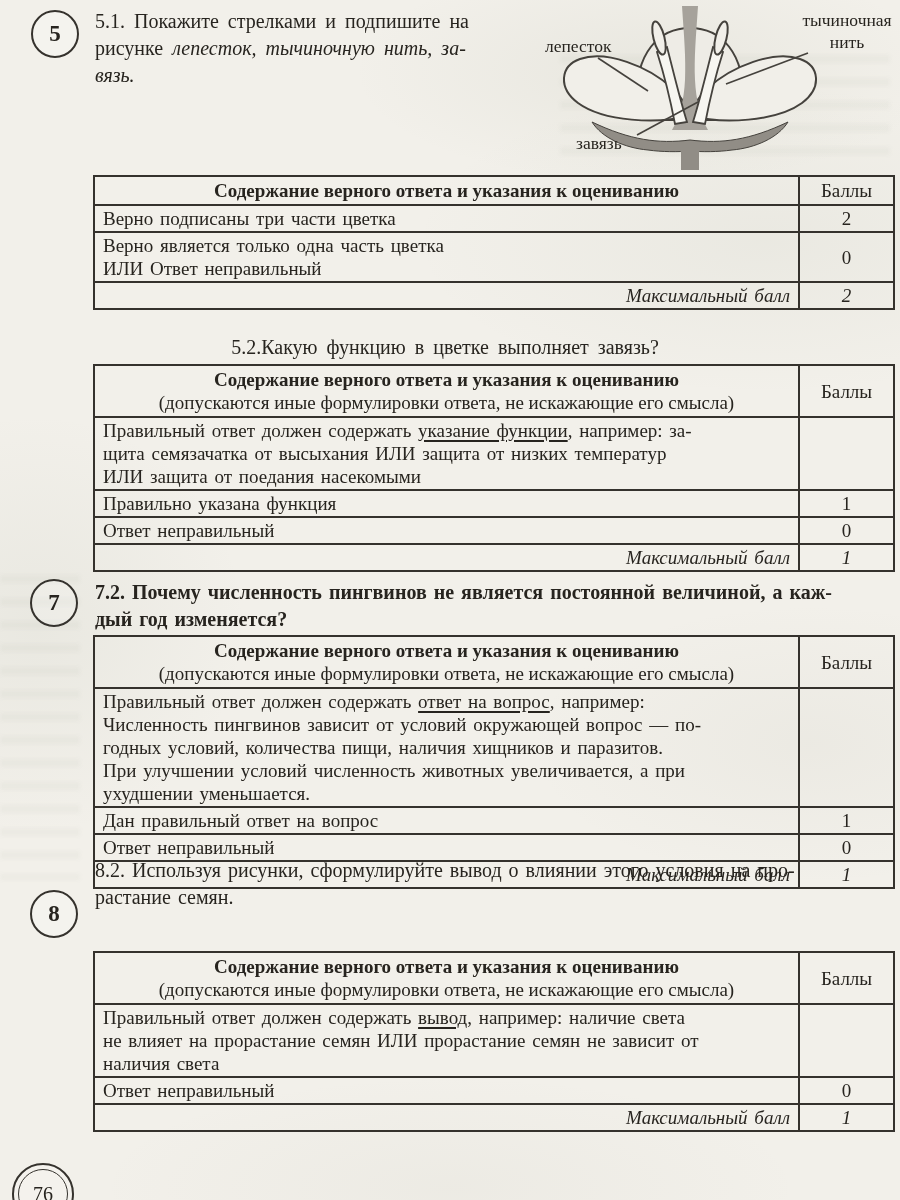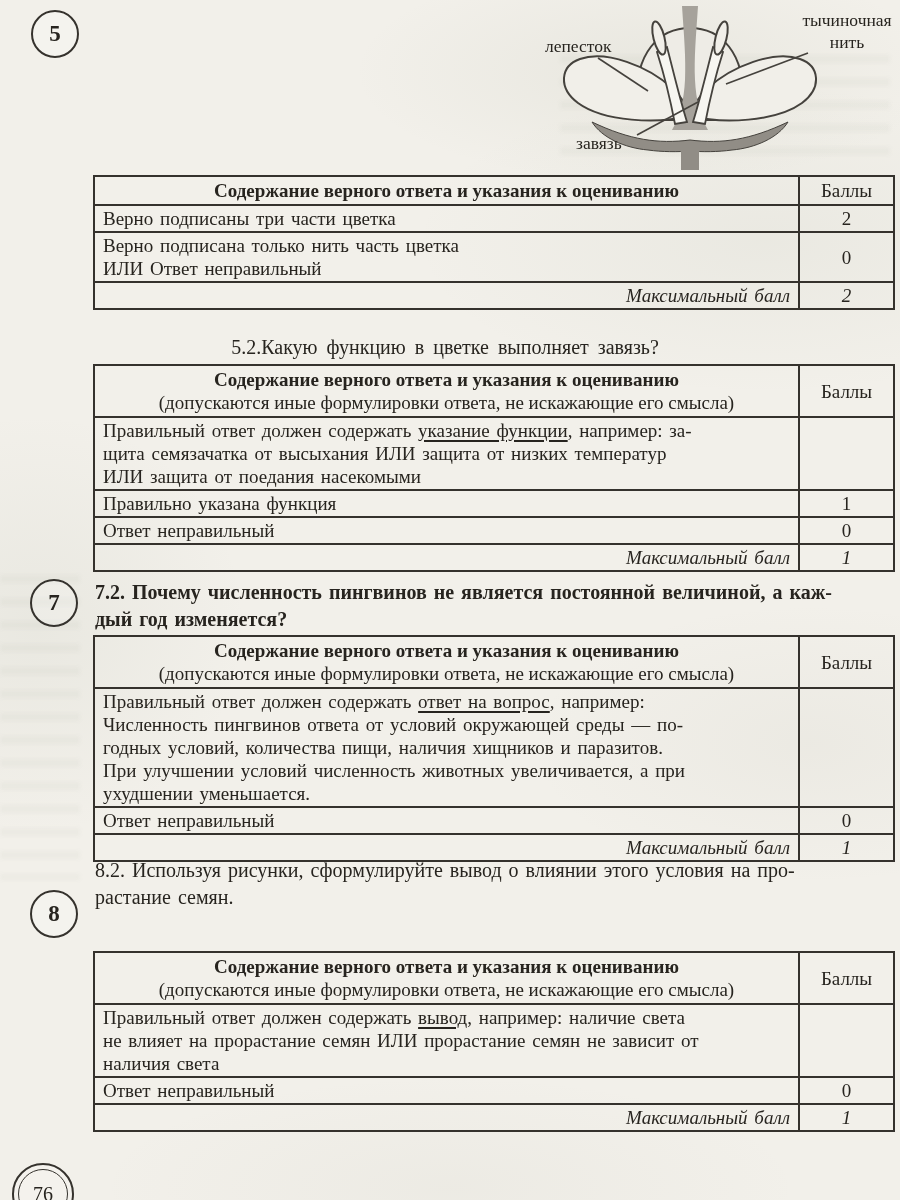--- a/index.html
+++ b/index.html
@@ -56,20 +56,23 @@
 <body>
 
 <div class="page">
 
   <div class="artifact" style="left:560px;top:40px;width:330px;height:130px;"></div>
   <div class="artifact" style="left:0px;top:560px;width:80px;height:320px;"></div>
 
   <div class="badge" style="left:31px;top:10px;">
     <span>5</span>
   </div>
+  <div class="qtext" style="left:95px;top:8px;width:445px;"><span>5.1. Покажите стрелками и подпишите на
+рисунке </span><span class="em">лепесток, тычиночную нить, за-
+вязь.</span></div>
 
   <svg class="flower" width="360" height="168" viewBox="0 0 360 168">
 
     <path d="M97,102 C94,50 120,26 150,26 C180,26 206,50 203,102 C202,112 196,118 188,118 L112,118 C104,118 98,112 97,102 Z" fill="#eeece6" stroke="#45423d" stroke-width="2"></path>
 
     <path d="M149,114 C118,122 64,120 38,101 C18,86 20,64 40,57 C66,48 108,64 132,86 C142,95 147,104 149,114 Z" fill="#f1efe9" stroke="#45423d" stroke-width="2"></path>
 
     <path d="M151,114 C182,122 236,120 262,101 C282,86 280,64 260,57 C234,48 192,64 168,86 C158,95 153,104 151,114 Z" fill="#f1efe9" stroke="#45423d" stroke-width="2"></path>
 
     <path d="M142,4 L158,4 C156,34 154,56 155,78 C156,98 160,114 168,128 L132,128 C140,114 144,98 145,78 C146,56 144,34 142,4 Z" fill="#a6a29b"></path>
@@ -100,21 +103,21 @@
     <tbody>
         <tr>
       <th class="content-h">Содержание верного ответа и указания к оцениванию</th>
       <th class="score-h">Баллы</th>
     </tr>
     <tr>
       <td class="text-c">Верно подписаны три части цветка</td>
       <td class="score-c">2</td>
     </tr>
     <tr>
-      <td class="text-c">Верно подписана только нить часть цветка
+      <td class="text-c">Верно является только одна часть цветка
 ИЛИ Ответ неправильный</td>
       <td class="score-c">0</td>
     </tr>
     <tr class="max-row">
       <td class="text-c">Максимальный балл</td>
       <td class="score-c">2</td>
     </tr>
   </tbody>
     </table>
 
@@ -162,27 +165,31 @@
         <col style="width:705px">
         <col style="width:95px">
       </colgroup>
     <tbody>
         <tr>
       <th class="content-h"><span>Содержание верного ответа и указания к оцениванию</span><span class="sub">(допускаются иные формулировки ответа, не искажающие его смысла)</span></th>
       <th class="score-h">Баллы</th>
     </tr>
     <tr>
       <td class="text-c"><span>Правильный ответ должен содержать </span><span class="u">ответ на вопрос</span><span>, например:
-Численность пингвинов ответа от условий окружающей среды — по-
+Численность пингвинов зависит от условий окружающей вопрос — по-
 годных условий, количества пищи, наличия хищников и паразитов.
 При улучшении условий численность животных увеличивается, а при
 ухудшении уменьшается.</span></td>
       <td class="score-c"></td>
     </tr>
     <tr>
+      <td class="text-c">Дан правильный ответ на вопрос</td>
+      <td class="score-c">1</td>
+    </tr>
+    <tr>
       <td class="text-c">Ответ неправильный</td>
       <td class="score-c">0</td>
     </tr>
     <tr class="max-row">
       <td class="text-c">Максимальный балл</td>
       <td class="score-c">1</td>
     </tr>
   </tbody>
     </table>
 

